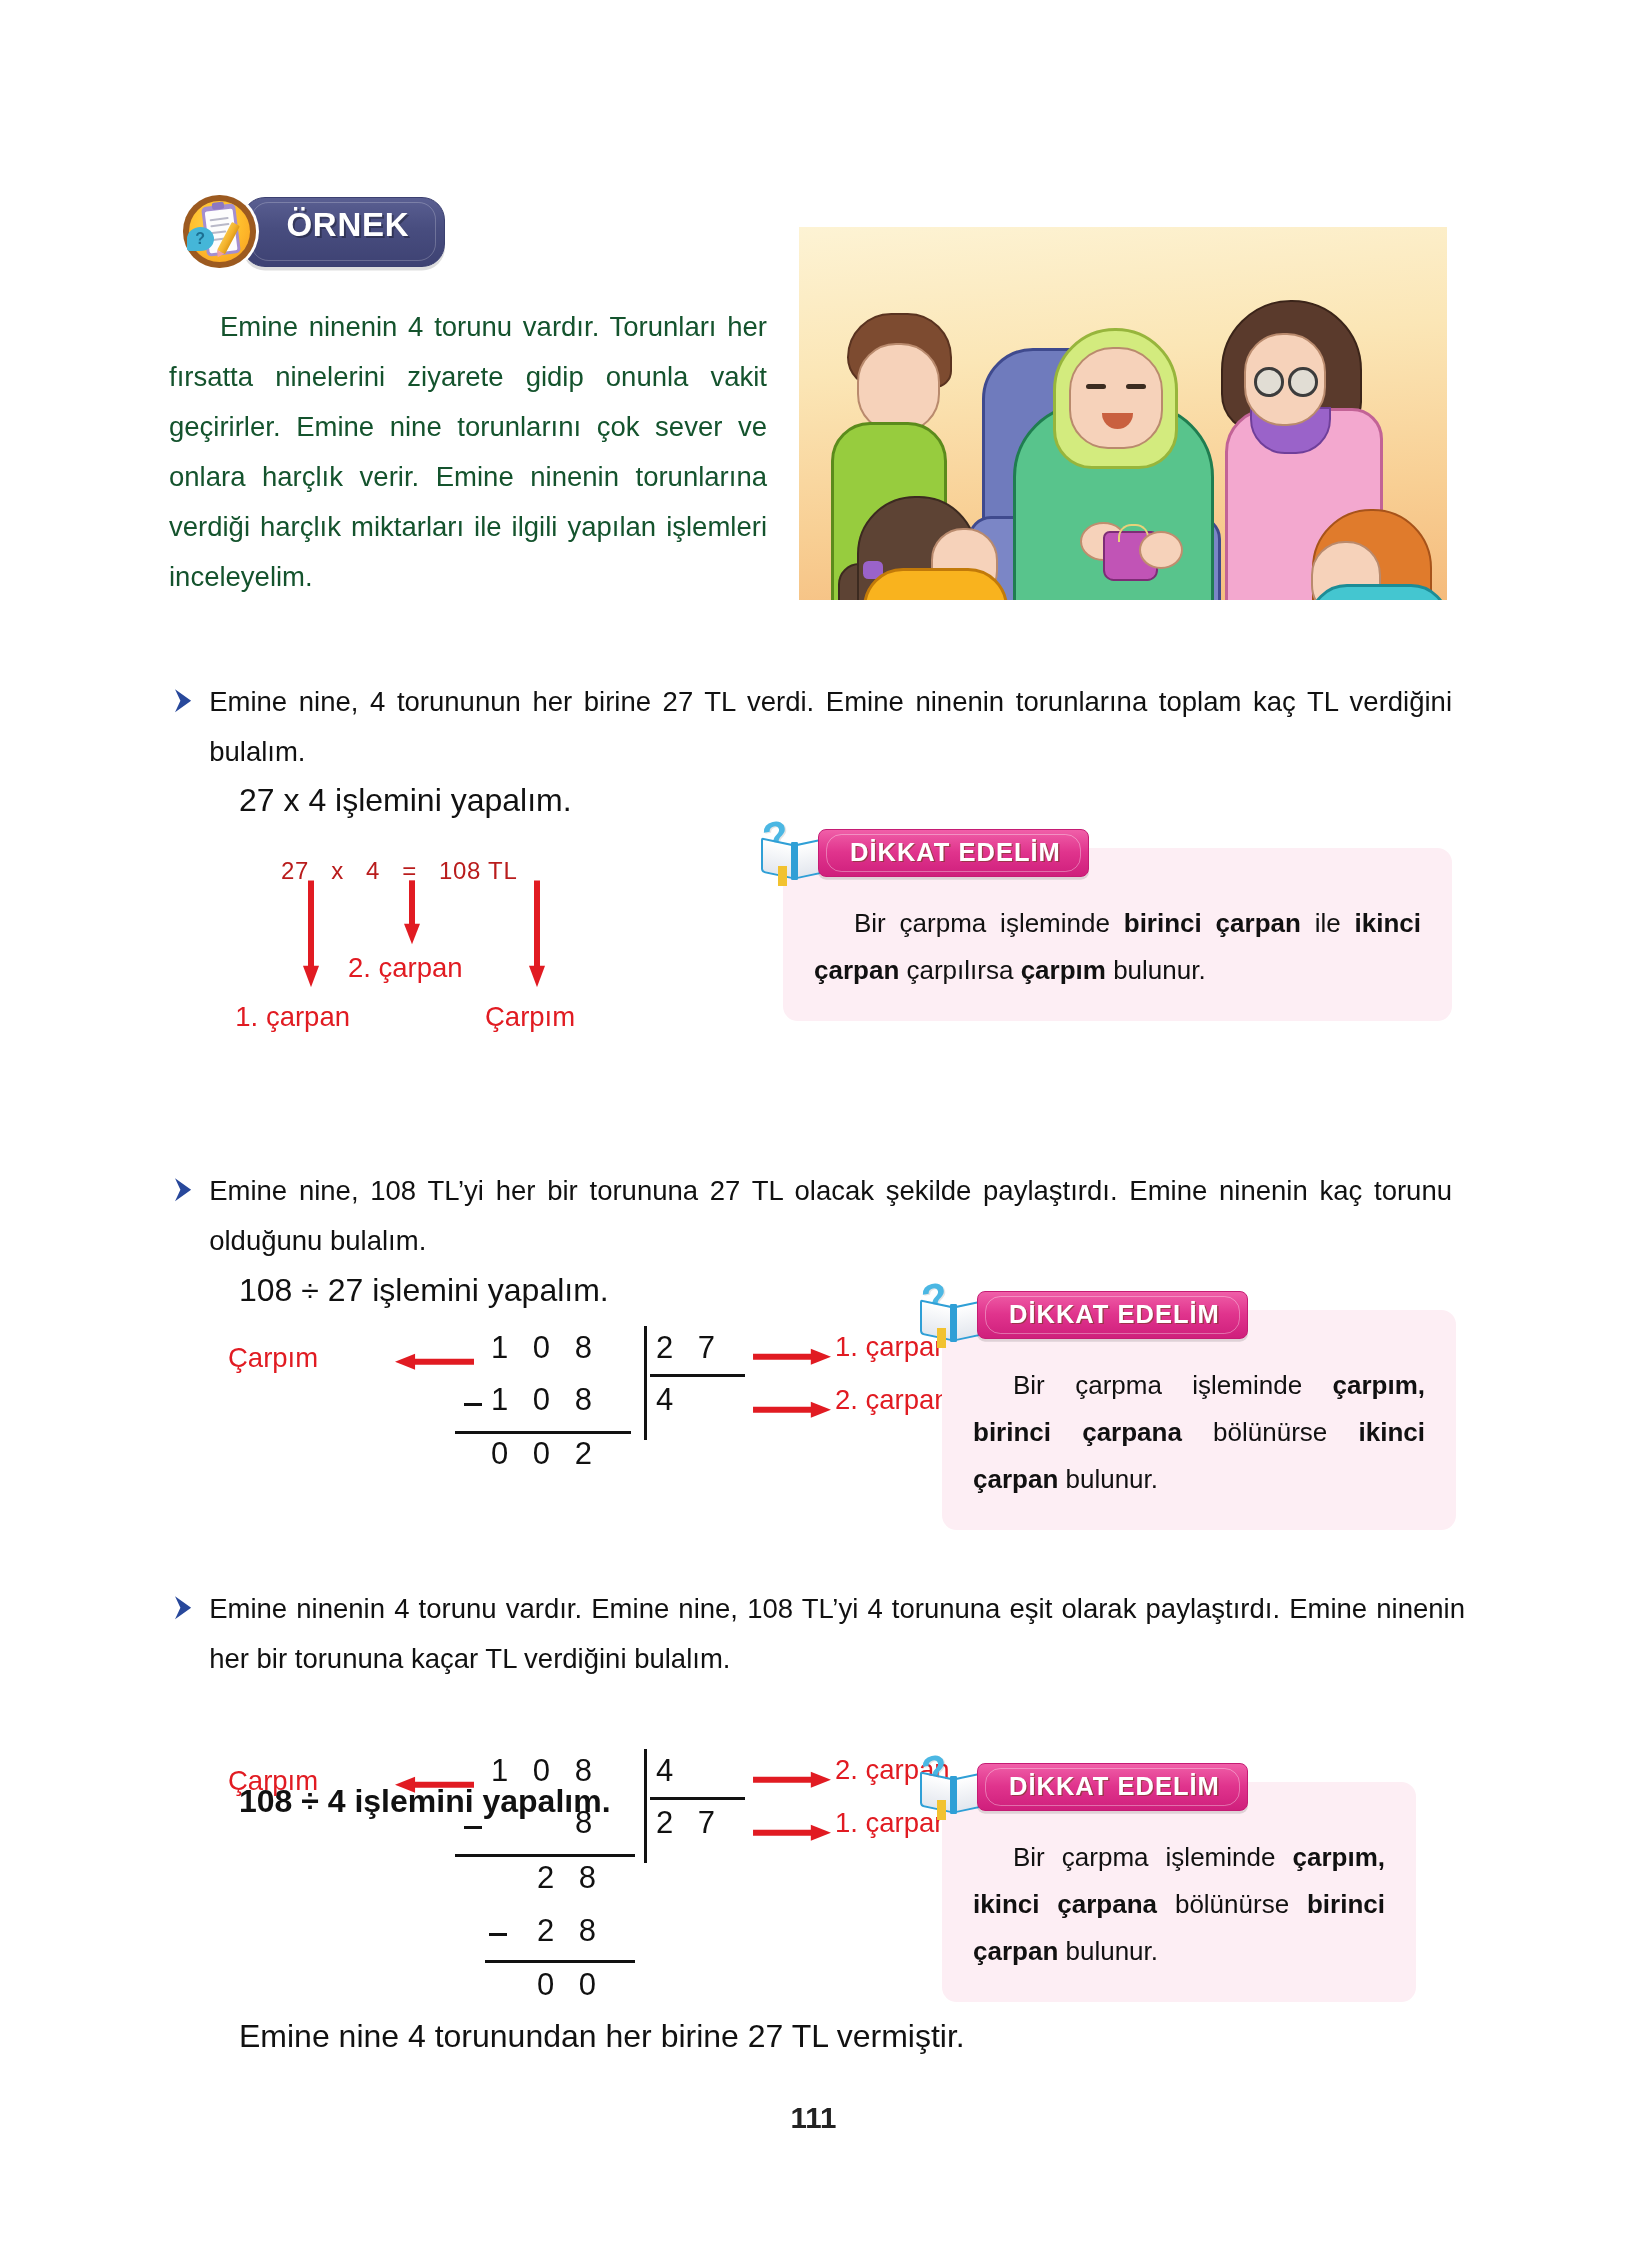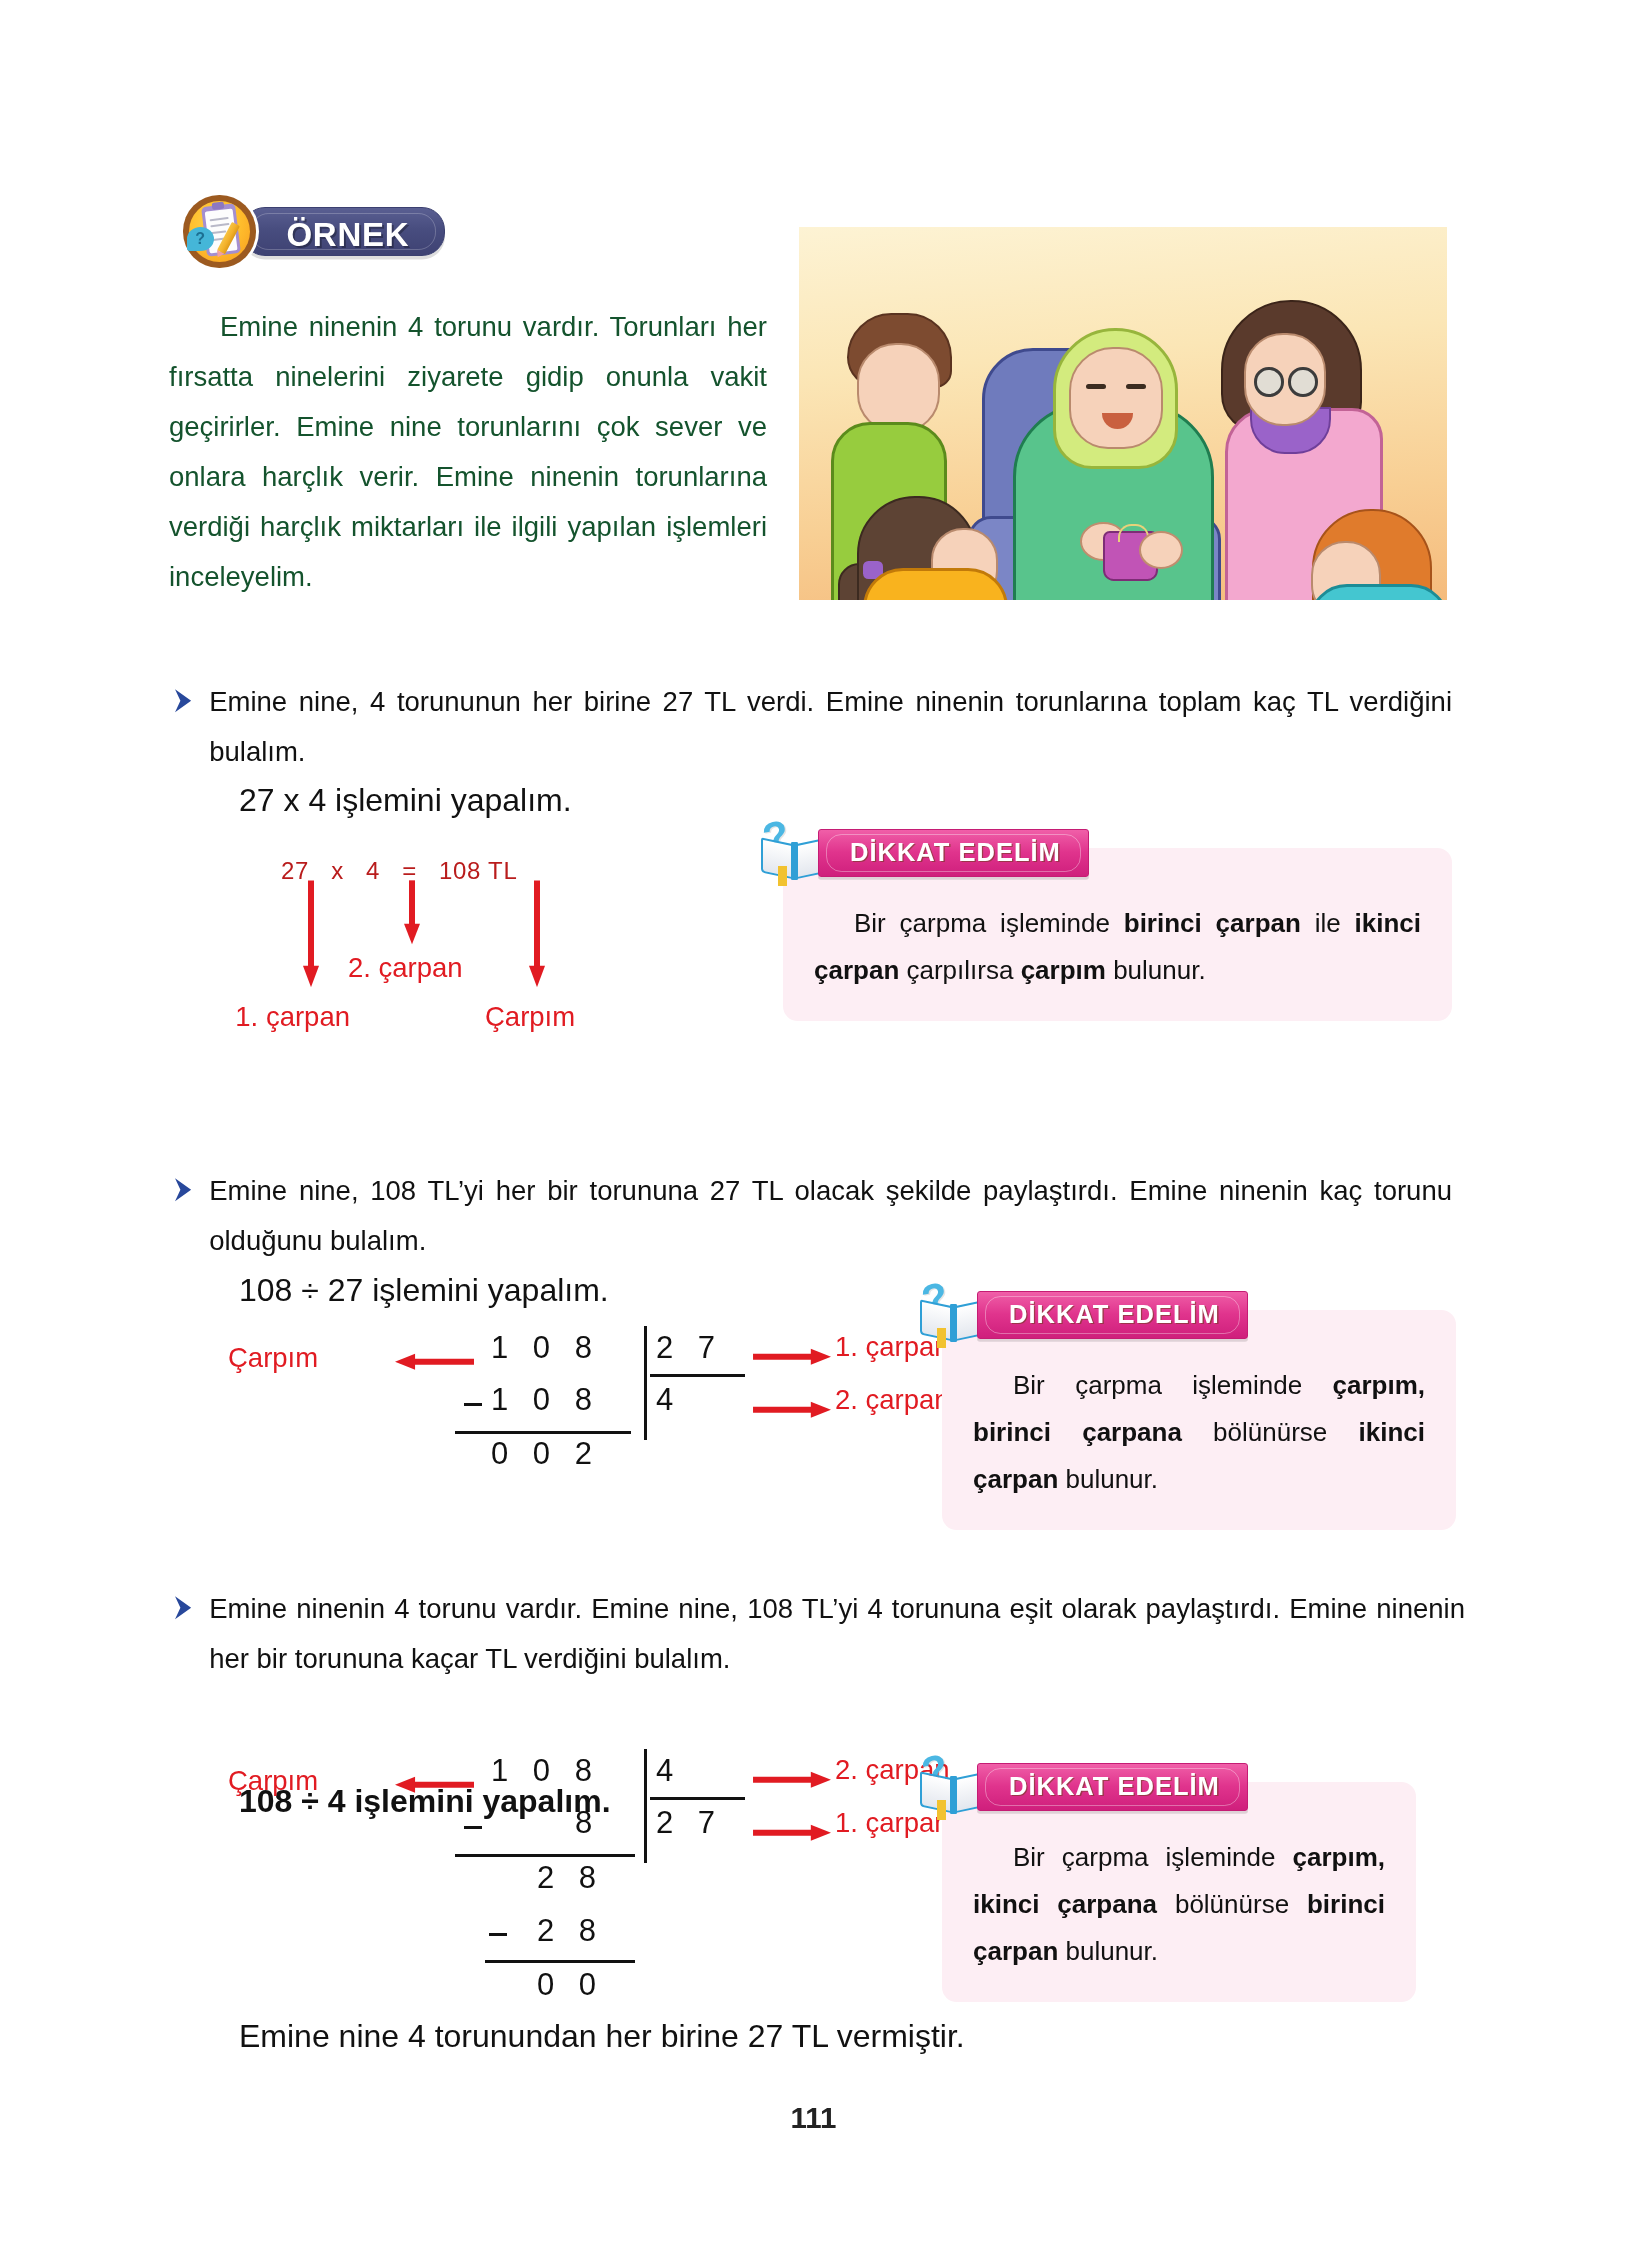--- a/index.html
+++ b/index.html
@@ -98,21 +98,21 @@
     position: absolute; left: 0; right: 0; top: 2.7px;
     text-align: center; color: #1c6f92; font-weight: bold;
     font-size: 16px; font-family: "Liberation Sans", sans-serif;
   }
 
   .ornek-pill {
     position: relative;
     margin-left: -17.5px;
     background: linear-gradient(180deg, #5a5f92 0%, #484d7f 45%, #3e4273 100%);
     border-radius: 23px;
-    padding: 8px 35px 1px 44px;
+    padding: 8px 35px 22px 44px;
     box-shadow: 0 3.4px 0 rgba(0,0,0,0.13);
     border: 1.3px solid #3b4070;
   }
   .ornek-pill:before {
     content: "";
     position: absolute; left: 8px; right: 8px; top: 4.7px; bottom: 4.7px;
     border: 1.3px solid rgba(255,255,255,0.22);
     border-radius: 17.5px;
     pointer-events: none;
   }
@@ -297,21 +297,21 @@
     transform: rotate(-12deg);
   }
   .bk-mark {
     position: absolute; left: 17.5px; top: 48px; width: 9.4px; height: 20px;
     background: #f2c230;
   }
   .dikkat-pill {
     position: relative;
     margin-left: -12px;
     background: linear-gradient(180deg, #f05fa8 0%, #e0348d 48%, #cf1f7c 100%);
-    border-radius: 3px;
+    border-radius: 8px;
     padding: 7.4px 27px 8.7px 31px;
     box-shadow: 0 2.7px 0 rgba(0,0,0,0.12);
     border: 1.3px solid #c51c74;
     text-align: center;
   }
   .dikkat-pill:before {
     content: "";
     position: absolute; left: 6.7px; right: 6.7px; top: 4px; bottom: 4px;
     border: 1.3px solid rgba(255,255,255,0.35);
     border-radius: 15.4px;

